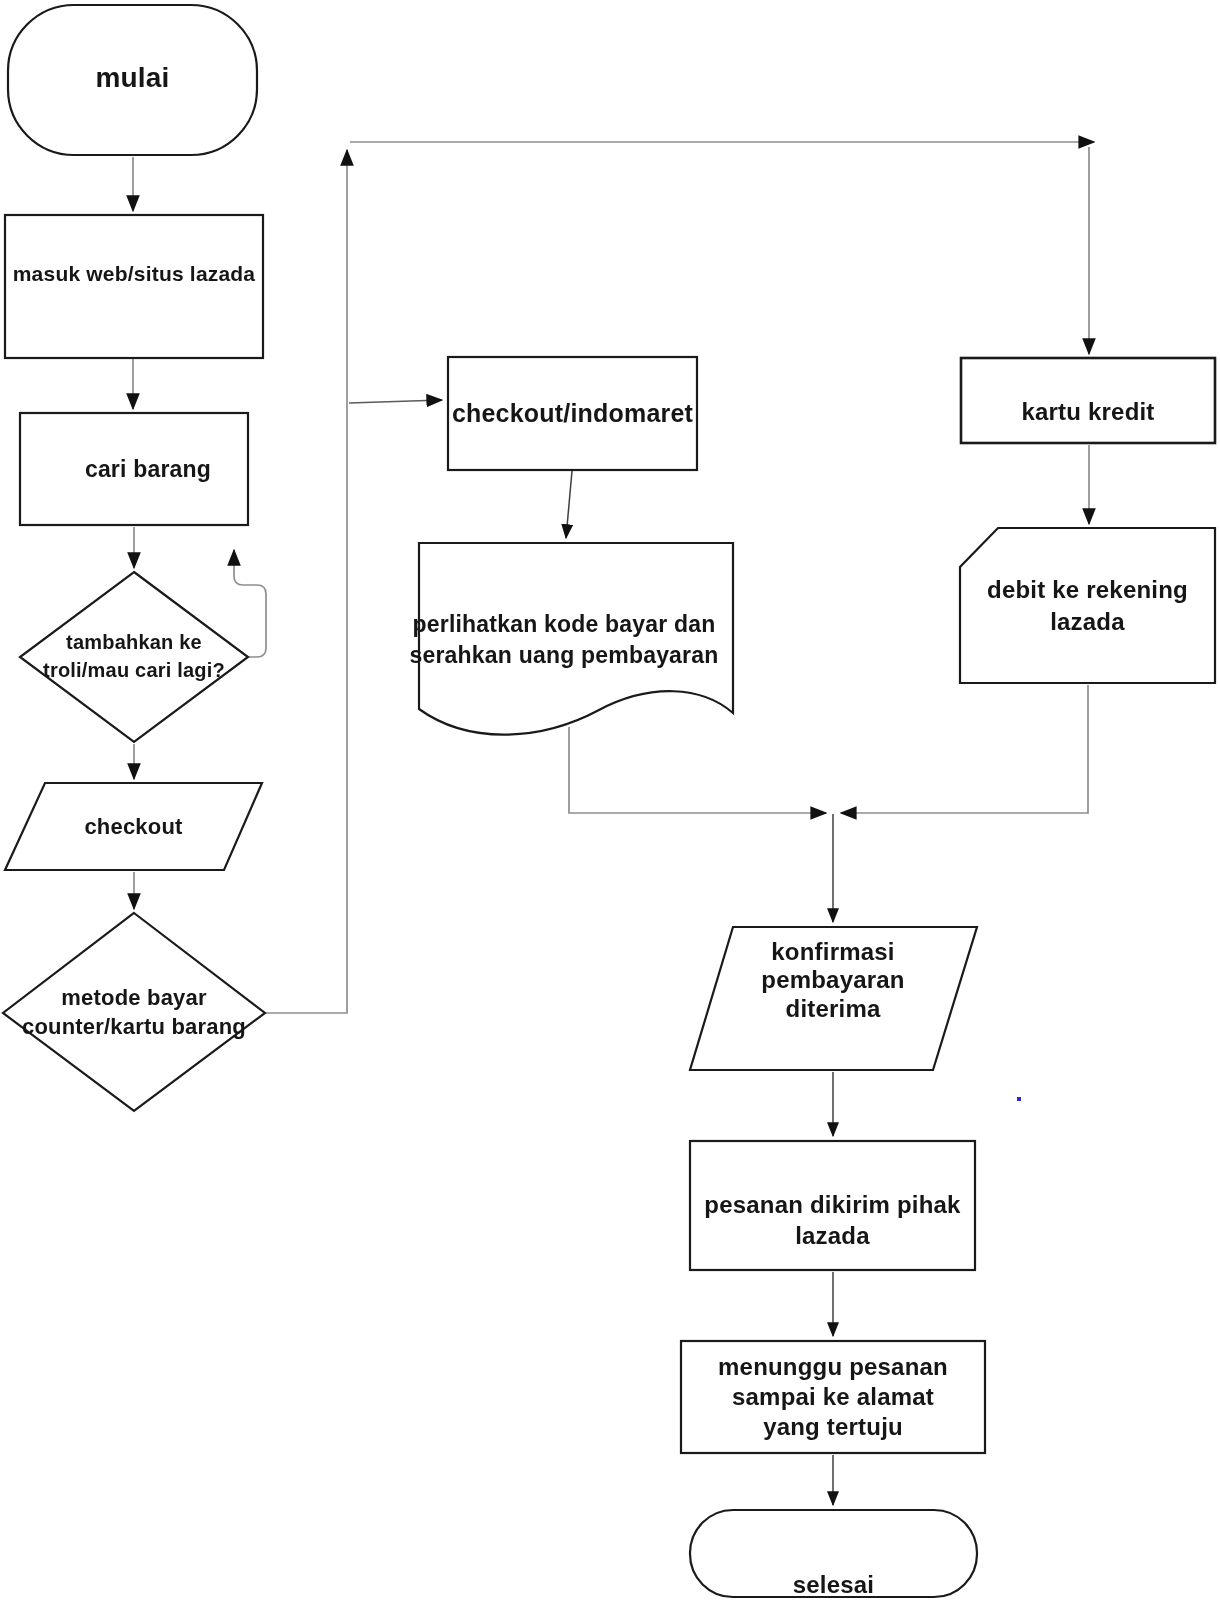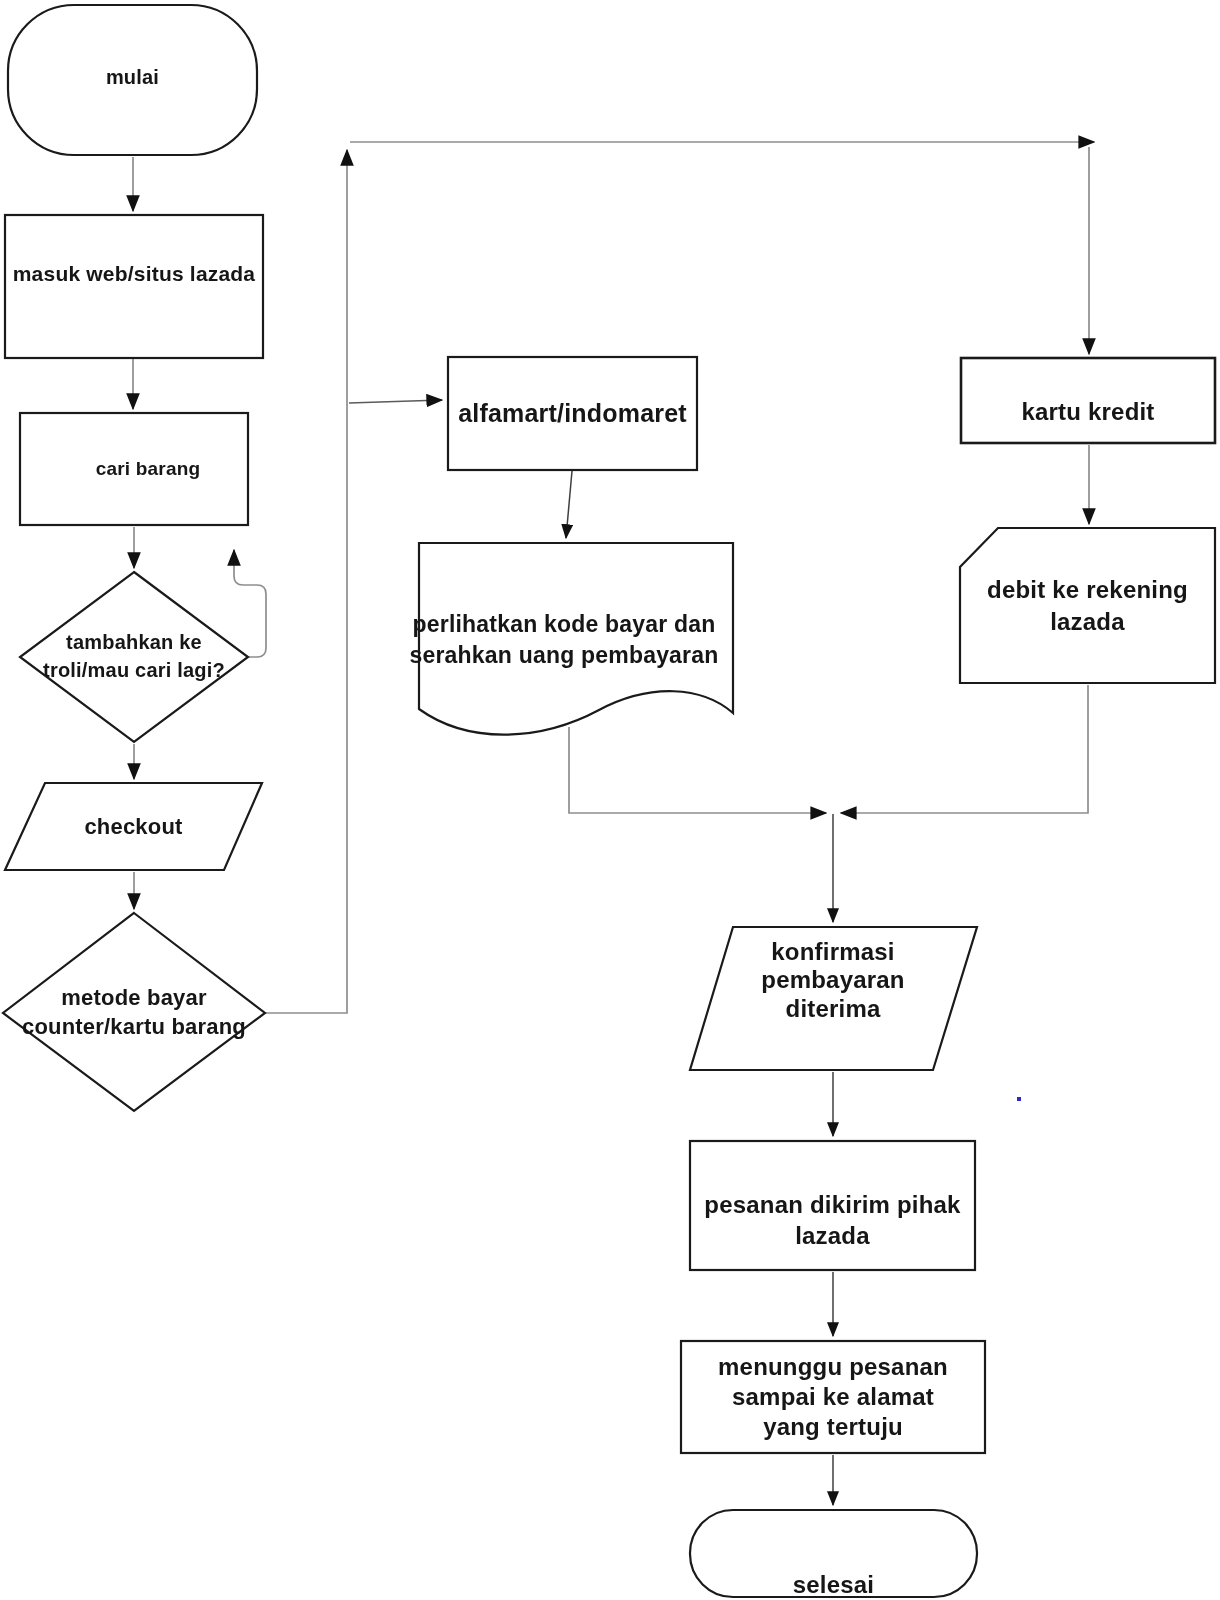--- a/index.html
+++ b/index.html
@@ -105,33 +105,33 @@
       <path d="M419,543 L733,543 L733,713 C702,686 650,683 599,710 C541,741 469,745 419,709 Z"></path>
       <rect x="961" y="358" width="254" height="85" stroke-width="2.6"></rect>
       <path d="M998,528 L1215,528 L1215,683 L960,683 L960,567 Z"></path>
       <path d="M733,927 L977,927 L933,1070 L690,1070 Z"></path>
       <rect x="690" y="1141" width="285" height="129"></rect>
       <rect x="681" y="1341" width="304" height="112"></rect>
       <rect x="690" y="1510" width="287" height="87" rx="43" ry="43"></rect>
     </g>
   </svg>
 
-  <div class="label nowrap" style="left:8px; top:5px; width:249px; height:146px; font-size:20px;">mulai</div>
+  <div class="label nowrap" style="left:8px; top:5px; width:249px; height:146px; font-size:28px;">mulai</div>
 
   <div class="label nowrap" style="left:5px; top:215px; width:258px; height:118px; font-size:21px;">masuk web/situs lazada</div>
 
-  <div class="label nowrap" style="left:20px; top:413px; width:256px; height:112px; font-size:19px;">cari barang</div>
+  <div class="label nowrap" style="left:20px; top:413px; width:256px; height:112px; font-size:23px;">cari barang</div>
 
   <div class="label" style="left:34px; top:572px; width:200px; height:170px; font-size:20px; line-height:1.38;">tambahkan ke troli/mau cari lagi?</div>
 
   <div class="label nowrap" style="left:5px; top:783px; width:257px; height:87px; font-size:22px;">checkout</div>
 
   <div class="label" style="left:14px; top:913px; width:240px; height:200px; font-size:22px; line-height:1.3;">metode bayar counter/kartu barang</div>
 
-  <div class="label nowrap" style="left:448px; top:357px; width:249px; height:113px; font-size:25px;">alfamart/indomaret</div>
+  <div class="label nowrap" style="left:448px; top:357px; width:249px; height:113px; font-size:25px;">checkout/indomaret</div>
 
   <div class="label" style="left:408px; top:560px; width:312px; height:160px; font-size:23px; line-height:1.36;">perlihatkan kode bayar dan serahkan uang pembayaran</div>
 
   <div class="label nowrap" style="left:961px; top:358px; width:254px; height:108px; font-size:24px;">kartu kredit</div>
 
   <div class="label" style="left:960px; top:528px; width:255px; height:155px; font-size:24px; line-height:1.3;">debit ke rekening lazada</div>
 
   <div class="label" style="left:748px; top:927px; width:170px; height:107px; font-size:24px; line-height:1.18;">konfirmasi pembayaran diterima</div>
 
   <div class="label" style="left:690px; top:1165px; width:285px; height:110px; font-size:24px; line-height:1.3;">pesanan dikirim pihak lazada</div>

